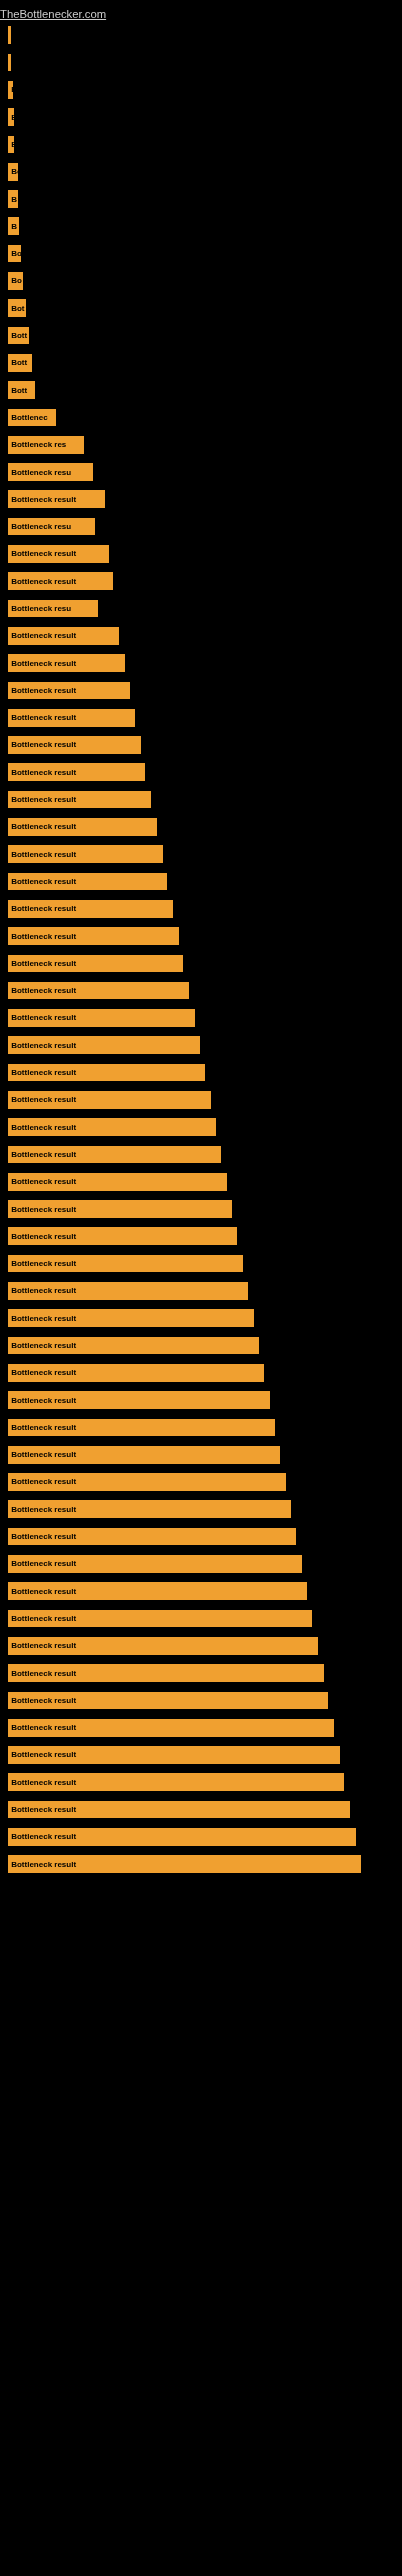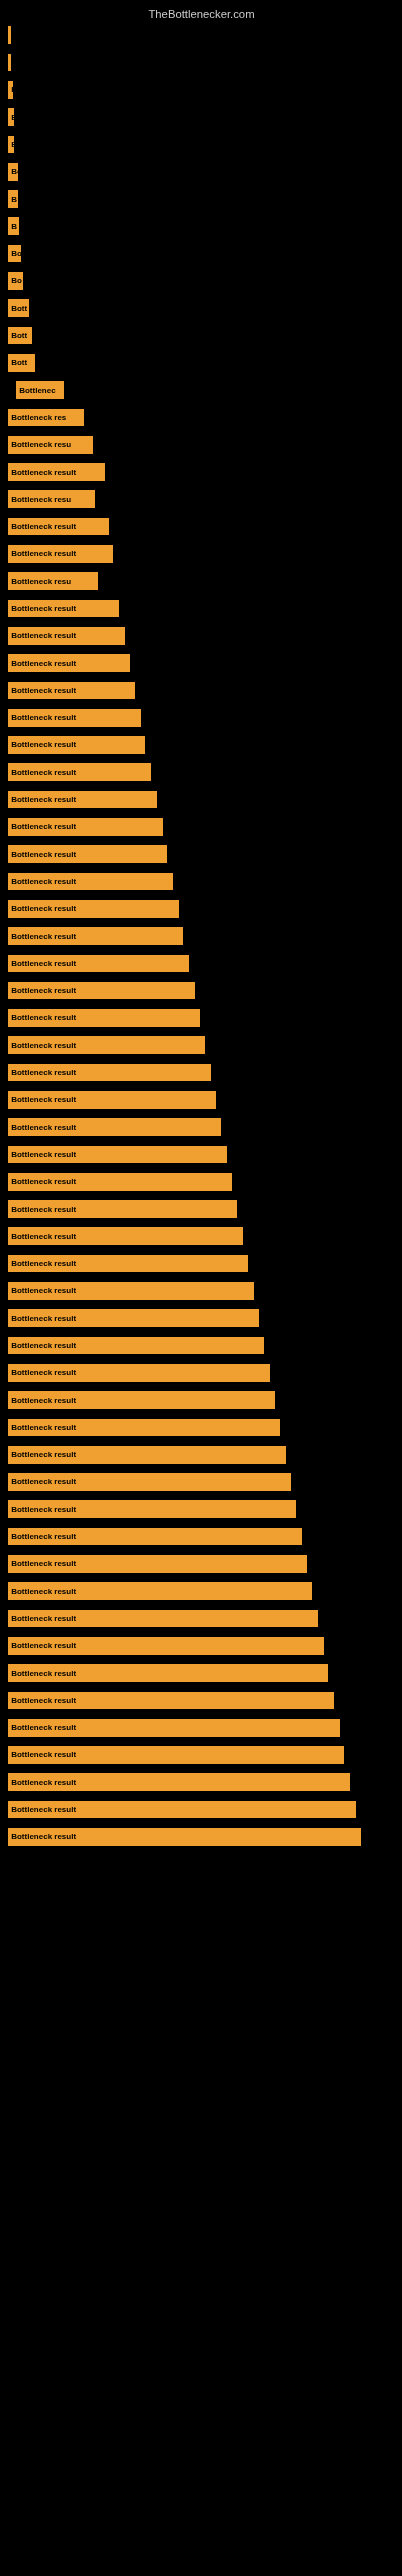--- a/index.html
+++ b/index.html
@@ -12,26 +12,26 @@
       background-color: #000000;
       width: 403px;
       min-height: 2576px;
       font-family: Arial, sans-serif;
       position: relative;
     }
 
     .site-title {
       color: #cccccc;
       font-size: 11.3px;
-      text-align: center;
       padding: 6.4px 0 3.2px 0;
       position: absolute;
       top: 1.6px;
       left: 0;
       right: 0;
+      text-decoration: underline;
     }
 
     .bars-container {
       position: absolute;
       top: 24px;
       left: 0;
       right: 0;
       padding: 0 8px;
     }
 
@@ -107,36 +107,41 @@
       <div class="bar" style="width: 13px;">
         <span class="bar-text">Bo</span>
       </div>
     </div>
     <div class="bar-row">
       <div class="bar" style="width: 14.5px;">
         <span class="bar-text">Bo</span>
       </div>
     </div>
     <div class="bar-row">
+      <div class="bar" style="width: 17.7px;">
+        <span class="bar-text">Bot</span>
+      </div>
+    </div>
+    <div class="bar-row">
       <div class="bar" style="width: 21px;">
         <span class="bar-text">Bott</span>
       </div>
     </div>
     <div class="bar-row">
       <div class="bar" style="width: 24px;">
         <span class="bar-text">Bott</span>
       </div>
     </div>
     <div class="bar-row">
       <div class="bar" style="width: 27px;">
         <span class="bar-text">Bott</span>
       </div>
     </div>
     <div class="bar-row">
-      <div class="bar" style="width: 48px; margin-left: 8px;">
+      <div class="bar" style="width: 48px;">
         <span class="bar-text">Bottlenec</span>
       </div>
     </div>
     <div class="bar-row">
       <div class="bar" style="width: 76px;">
         <span class="bar-text">Bottleneck res</span>
       </div>
     </div>
     <div class="bar-row">
       <div class="bar" style="width: 85px;">

